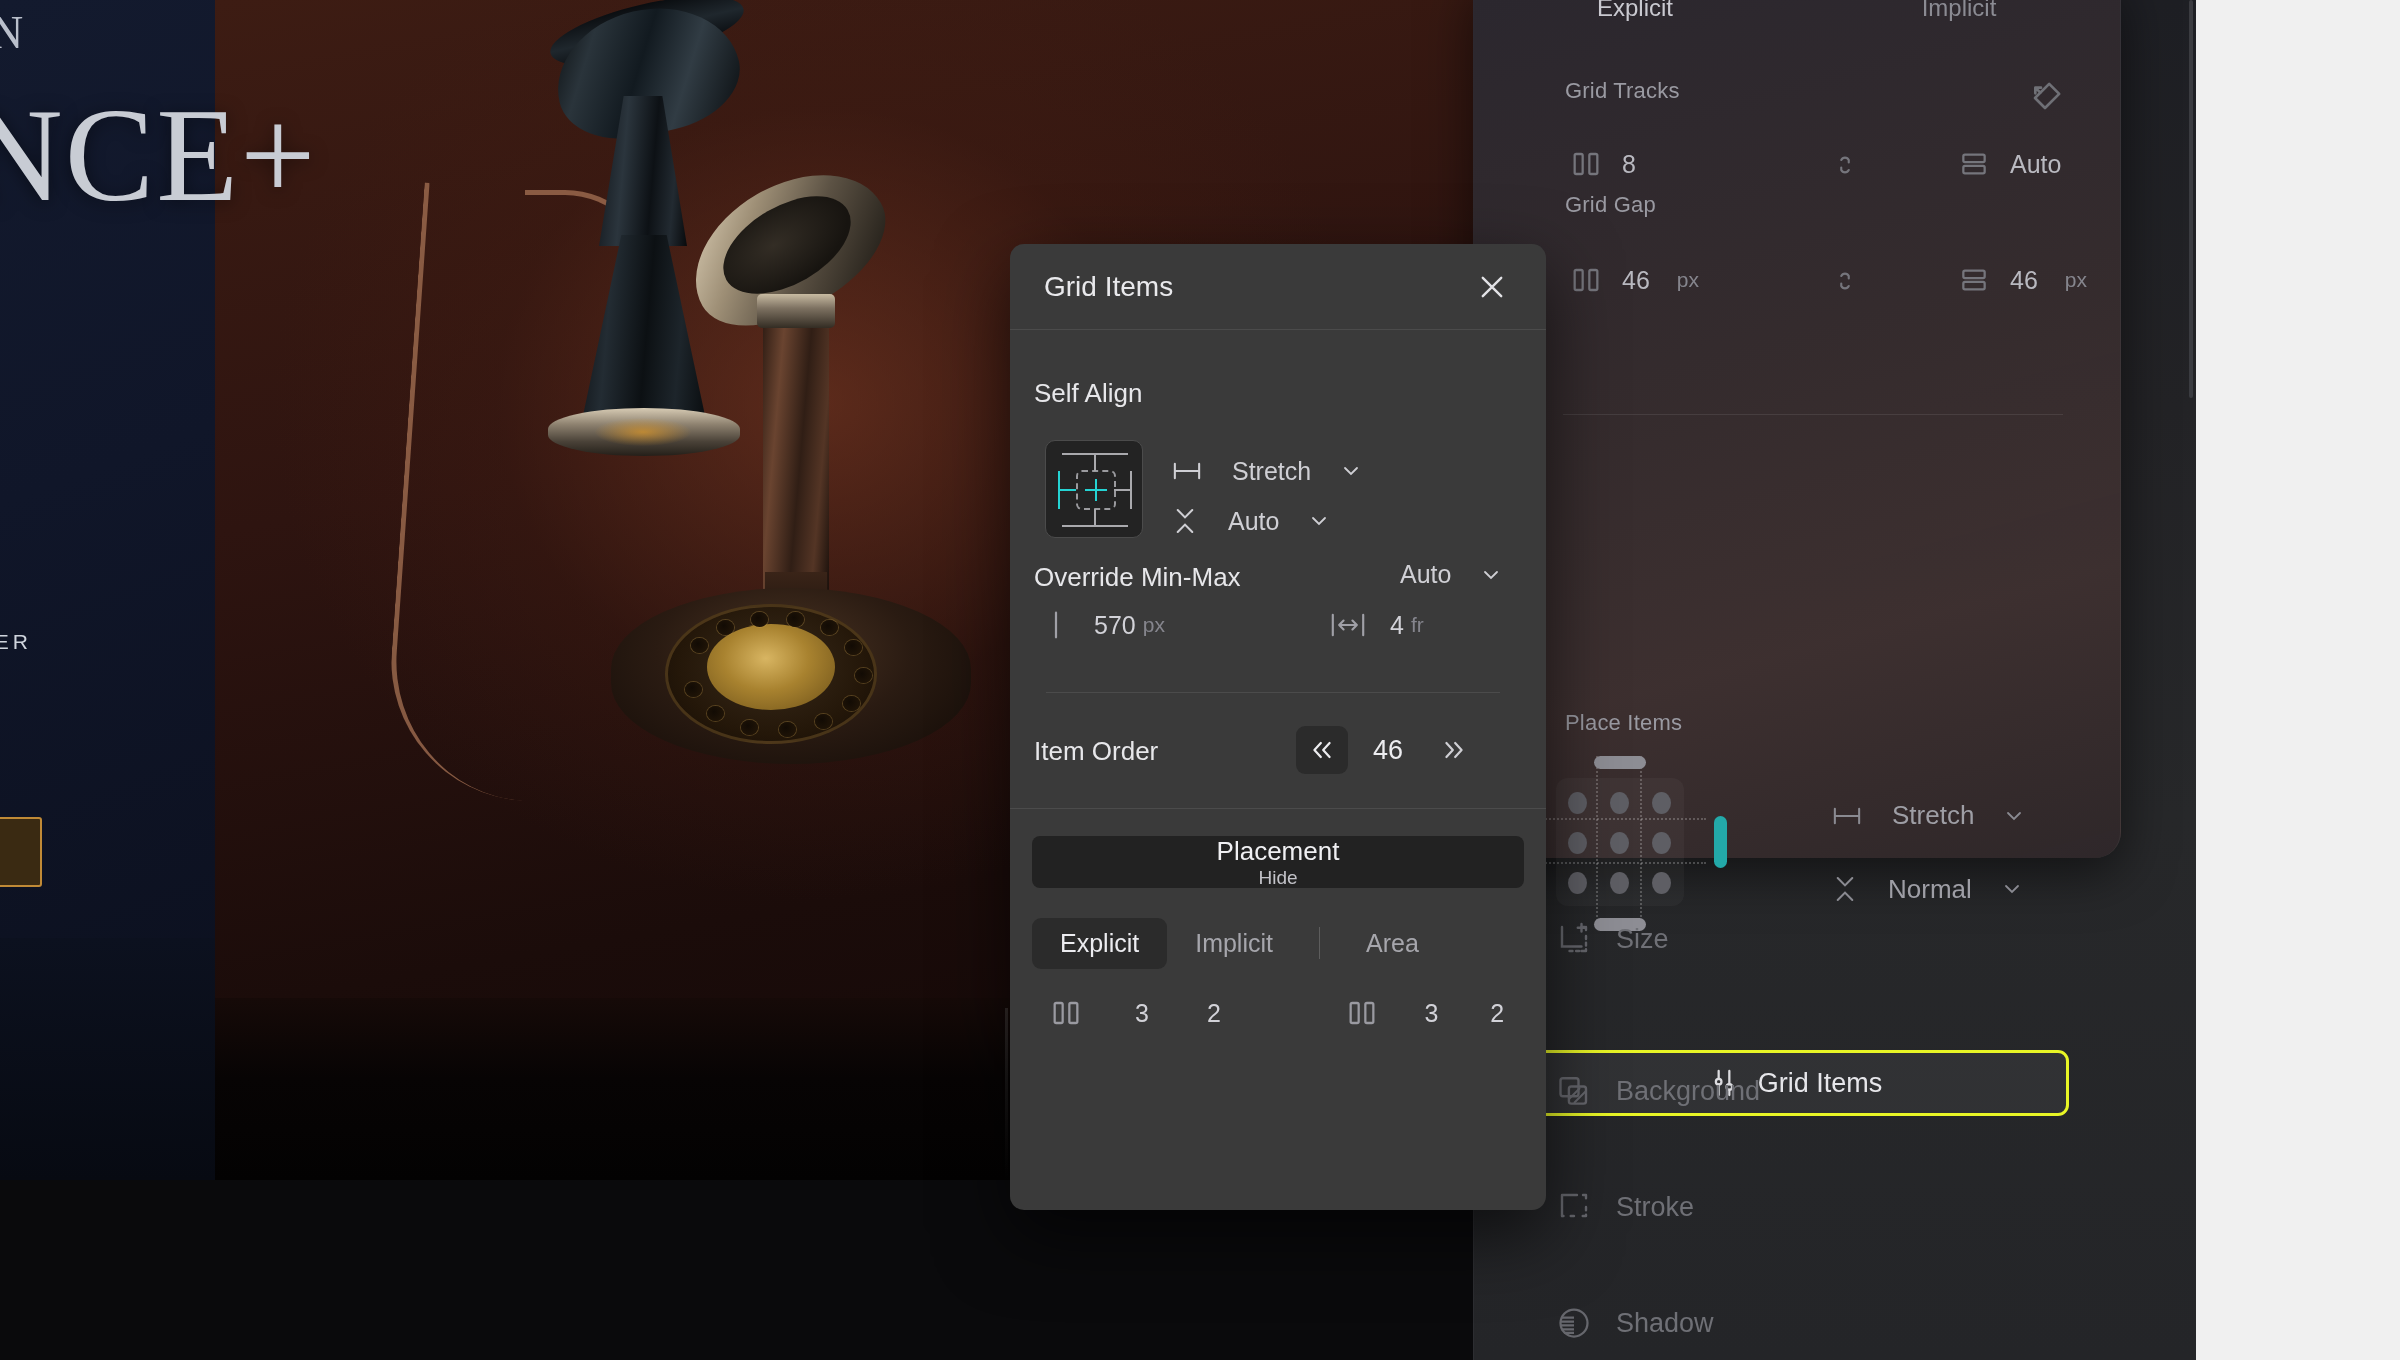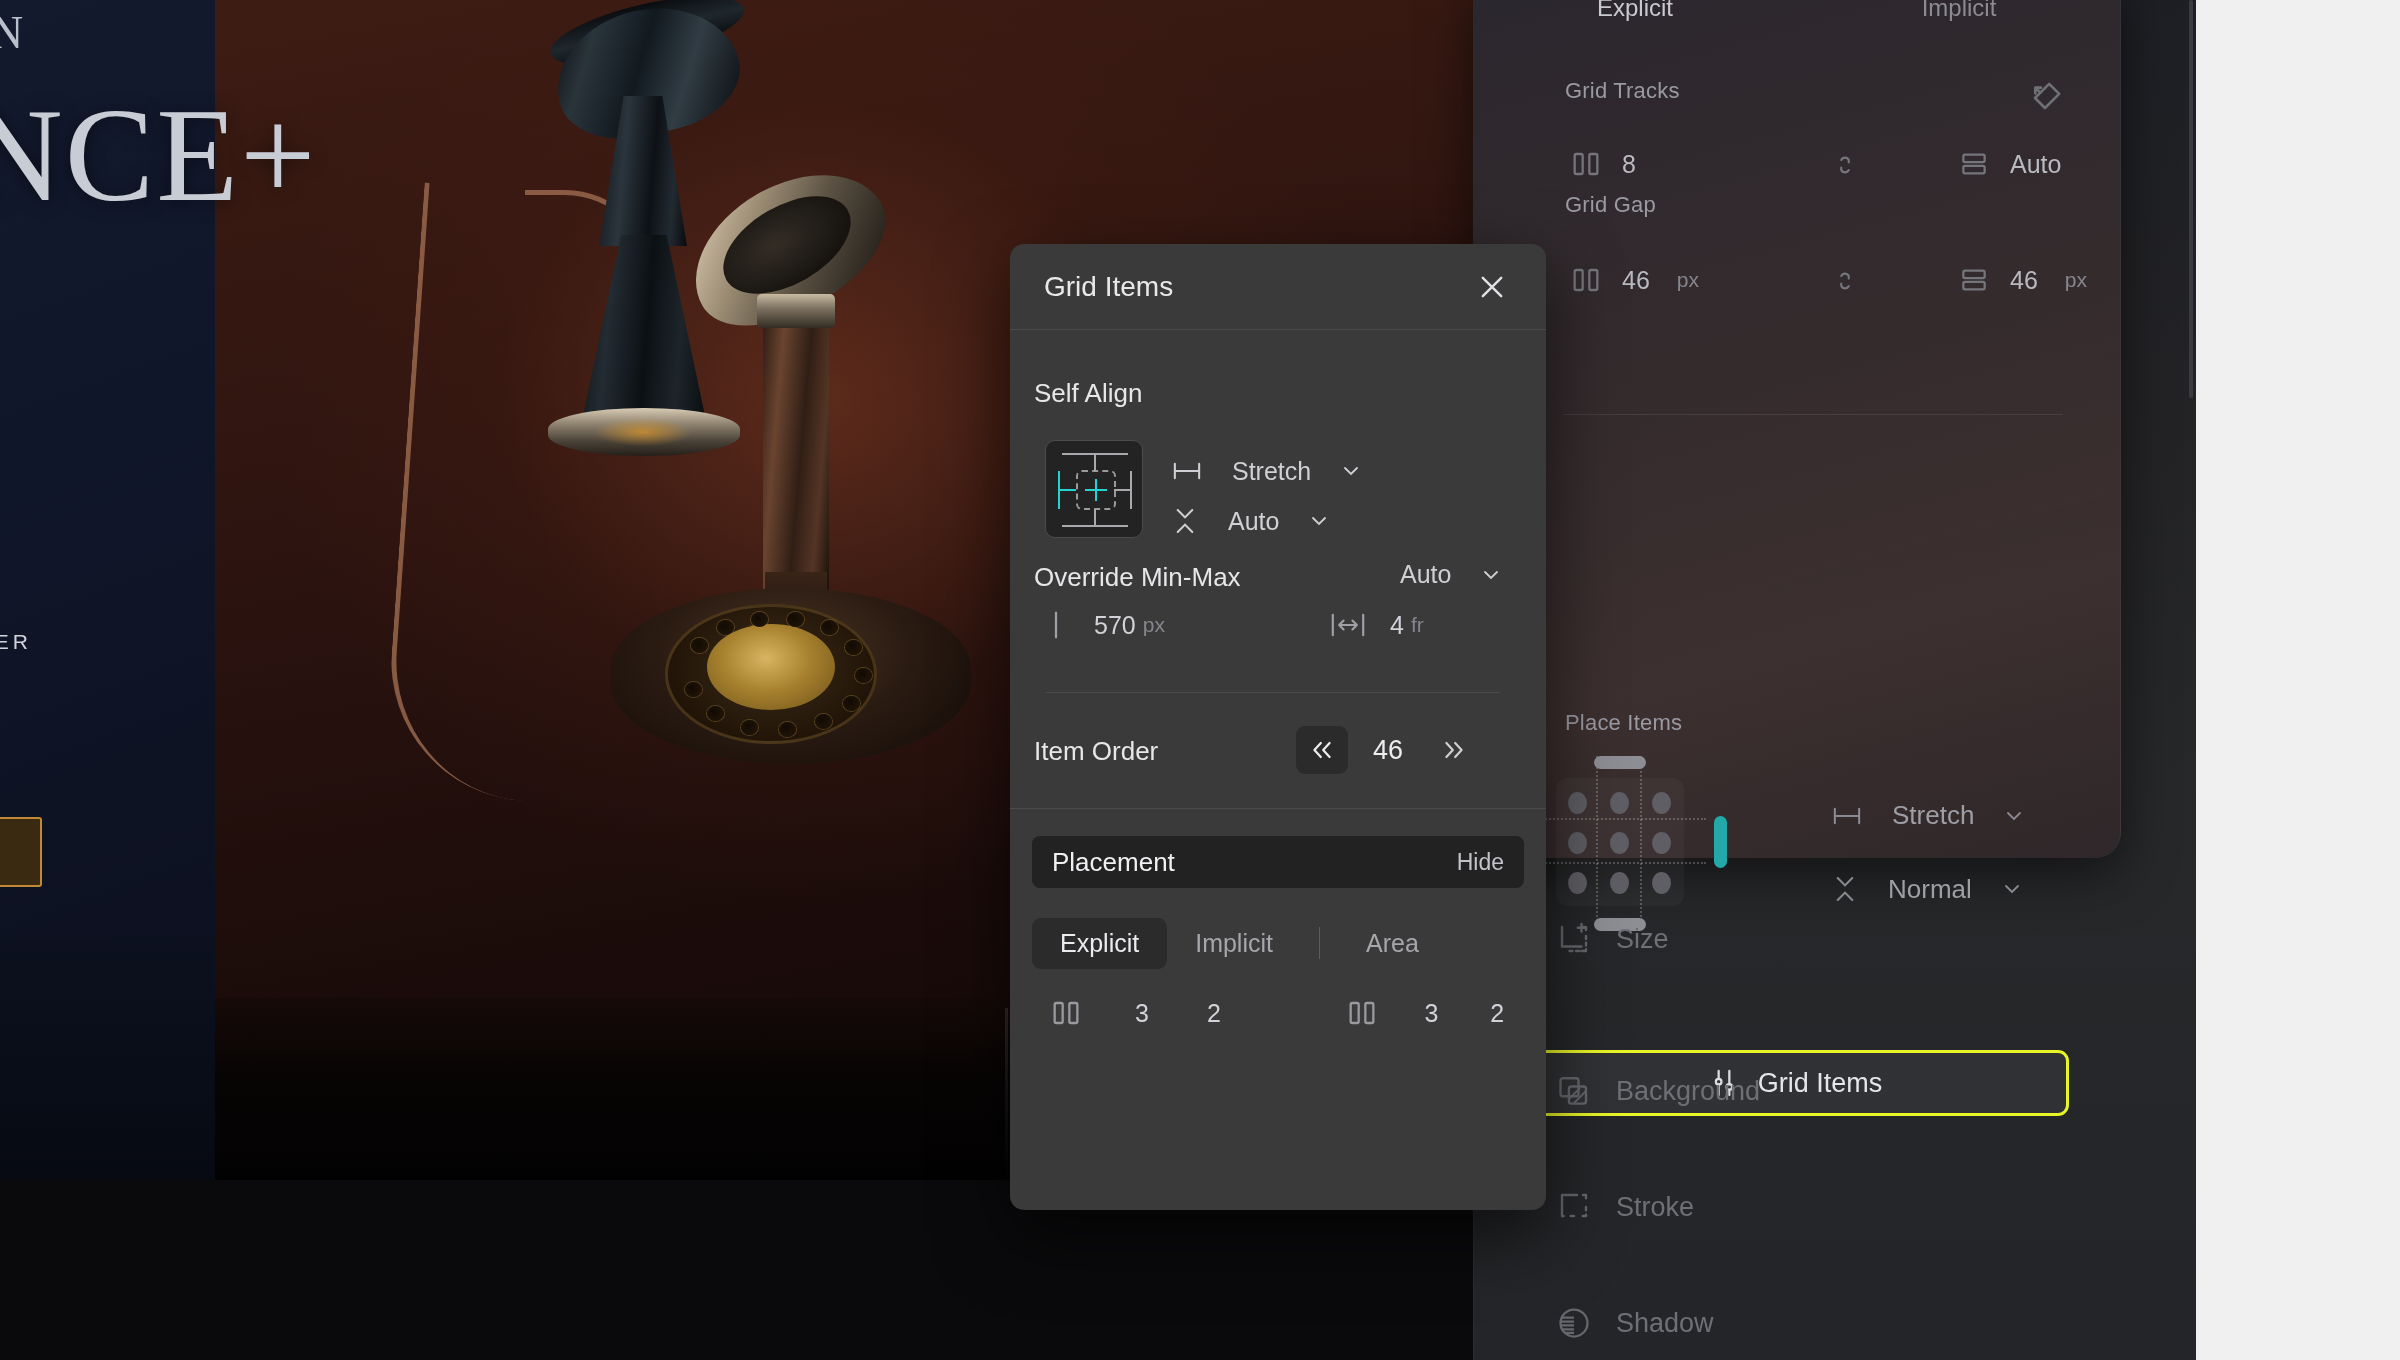--- a/index.html
+++ b/index.html
@@ -277,21 +277,21 @@
 
   .stepper-btn {
     width: 52px; height: 48px; border-radius: 9px;
     display: flex; align-items: center; justify-content: center; cursor: pointer;
   }
   .stepper-btn.active { background: #2b2b2b; }
 
   .placement-bar {
     position: absolute; left: 22px; top: 592px; width: 492px; height: 52px;
     background: #222222; border-radius: 8px;
-    display: flex; align-items: center; padding: 0 20px;
+    display: flex; align-items: center; padding: 0 20px; flex-direction: column;
   }
 
   .seg-tabs { position: absolute; left: 22px; top: 674px; width: 492px; height: 50px; display: flex; align-items: center; }
   .seg-tab { font-size: 25px; color: #a6a6ac; padding: 11px 28px; border-radius: 9px; cursor: pointer; }
   .seg-tab.active { background: #2b2b2b; color: #ececf0; }
   .seg-sep { width: 1px; height: 32px; background: rgba(255,255,255,.18); margin: 0 18px; }
 
   .place-row { position: absolute; left: 24px; top: 742px; width: 488px; height: 54px; display: flex; align-items: center; }
   .place-cell { width: 244px; display: flex; align-items: center; }
 </style>
@@ -621,21 +621,21 @@
         <svg width="28" height="28" viewBox="0 0 24 24" fill="none" stroke="#cfcfd4" stroke-width="1.9" stroke-linecap="round" stroke-linejoin="round">
               <path d="M5.5 6 L11 12 L5.5 18 M13 6 L18.5 12 L13 18"></path>
             </svg>
       </div>
     </div>
 
     <div class="divider-h" style="left:0;top:564px;width:536px;"></div>
 
     <div class="placement-bar">
       <div style="flex:1;font-size:26px;color:#f0f0f3;">Placement</div>
-      <div style="font-size:23px;color:#c3c3c9;cursor:pointer;">Hide</div>
+      <div style="font-size:19px;color:#c3c3c9;cursor:pointer;">Hide</div>
     </div>
 
     <div class="seg-tabs">
       <div class="seg-tab active">Explicit</div>
       <div class="seg-tab">Implicit</div>
       <div class="seg-sep"></div>
       <div class="seg-tab">Area</div>
     </div>
 
     <div class="place-row">

